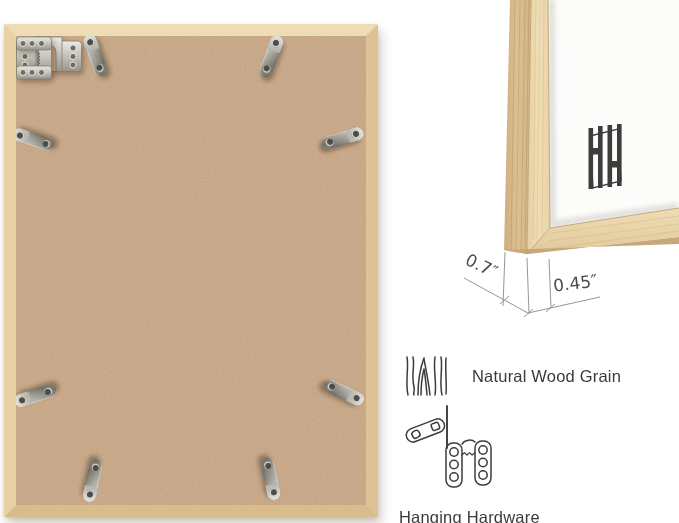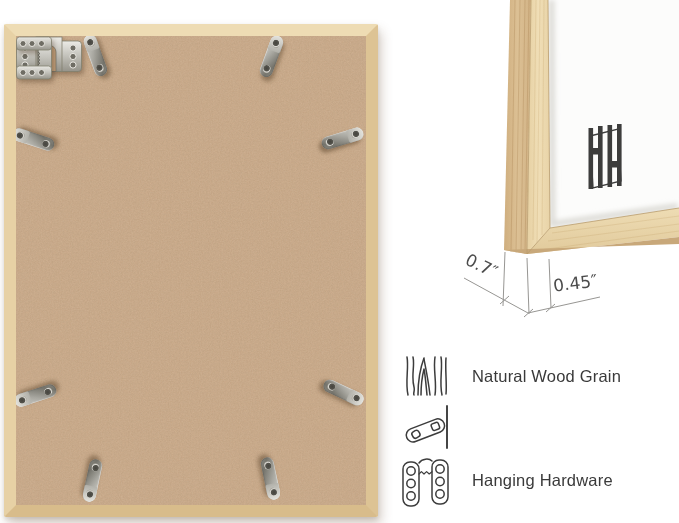--- a/index.html
+++ b/index.html
@@ -43,21 +43,21 @@
   .hanger-top{left:140px;top:39px;}
   .hanger-side{left:257px;top:209px;}
 
   
   .corner{position:absolute;left:430px;top:0;}
 
   
   .feature{position:absolute;left:399px;display:flex;align-items:center;gap:19px;justify-content:center;}
   .f1{top:352px;height:48px;}
   .f2{top:402px;height:49px;}
-  .f3{top:451px;height:58px;}
+  .f3{top:451px;height:58px;flex-direction:column;}
   .ficon{width:54px;display:flex;align-items:center;justify-content:center;flex:0 0 54px;}
   .flabel{font-size:16.5px;color:#3a3a3a;letter-spacing:.2px;white-space:nowrap;}
   .oicon{stroke:#3c3c3c;fill:none;stroke-width:1.5;stroke-linecap:round;stroke-linejoin:round;}
 </style>
 </head>
 <body>
 
 <div class="stage">
 
   <div class="frame-back">

